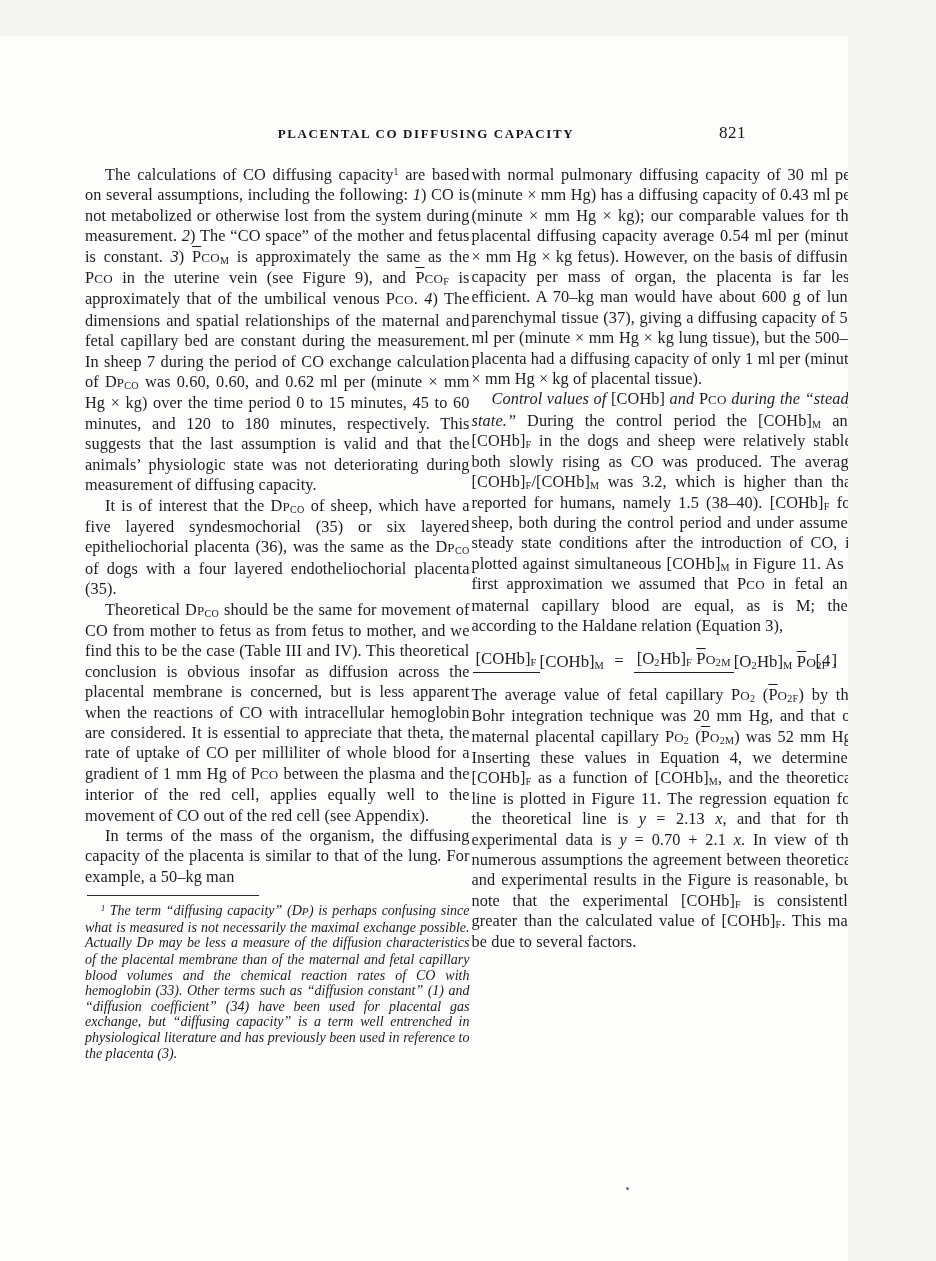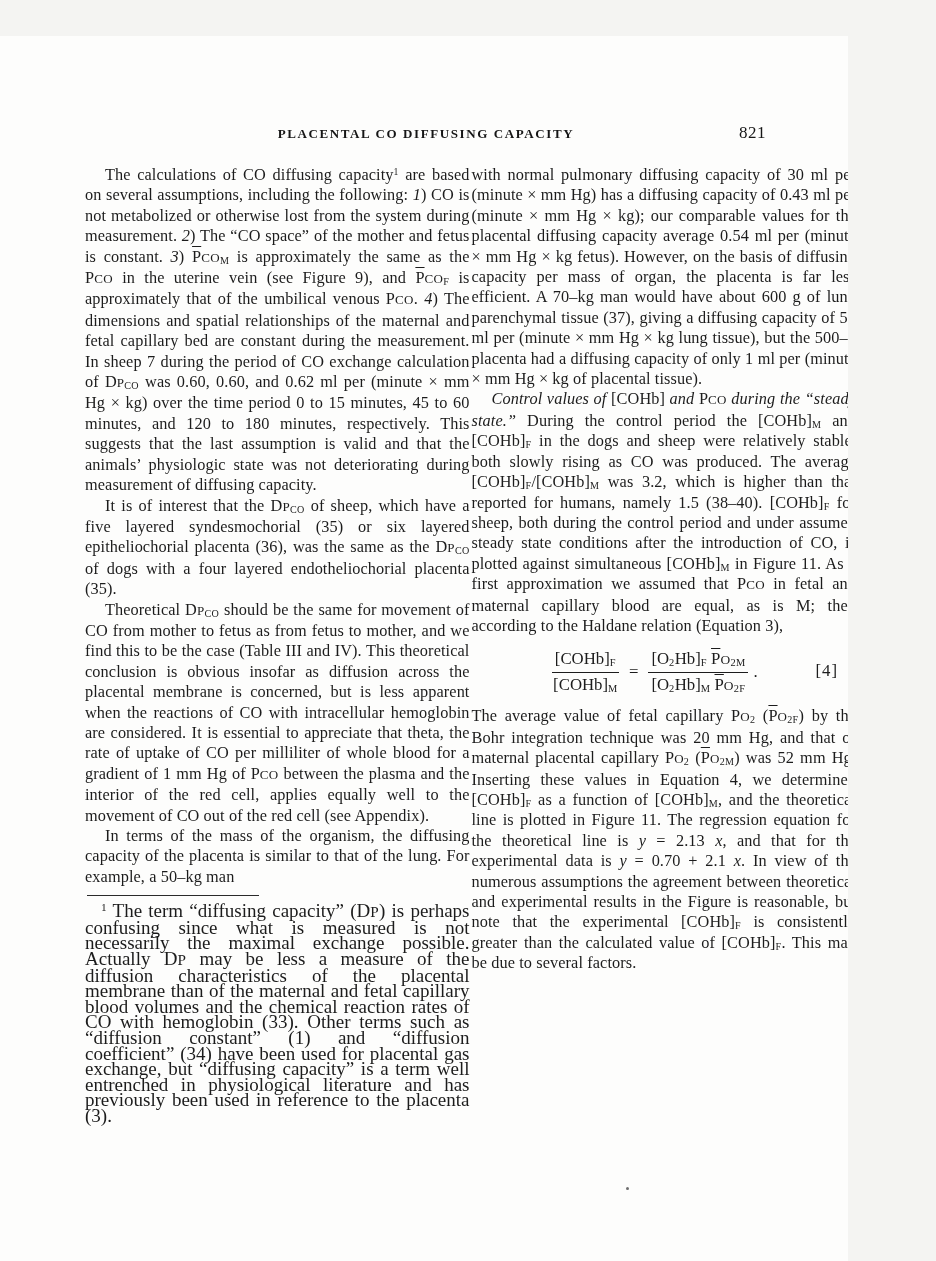--- a/index.html
+++ b/index.html
@@ -23,21 +23,21 @@
   }
   .running-title {
     text-align: center;
     font-size: 13px;
     font-weight: 600;
     letter-spacing: 1.6px;
     color: #161616;
   }
   .page-number {
     position: absolute;
-    right: 1px; top: -3px;
+    right: 21px; top: -3px;
     font-size: 17px;
     letter-spacing: 0.5px;
     color: #161616;
   }
   .columns {
     position: absolute;
     top: 129px; left: 85px;
     width: 771px;
     display: flex;
     gap: 2px;
@@ -55,36 +55,37 @@
   sub { font-size: 0.62em; vertical-align: -0.2em; line-height: 0; letter-spacing: 0.3px; }
   .sc { font-size: 0.8em; letter-spacing: 0.3px; }
   .ov { text-decoration: overline; }
   .footnote-rule {
     width: 172px;
     border-top: 1.6px solid #2a2a2a;
     margin: 8px 0 7px 2px;
   }
   .footnote {
     margin: 0;
-    font-size: 19px;
+    font-size: 14px;
     line-height: 15.6px;
     text-align: justify;
     text-indent: 16px;
+    font-style: italic;
   }
   .equation {
     position: relative;
     display: flex;
     align-items: center;
     justify-content: center;
     gap: 9px;
     margin: 14px 18px 12px 0;
     font-size: 16.8px;
     line-height: 1.1;
   }
-  .frac { display: inline-flex; flex-direction: column; text-align: center; }
+  .frac { display: inline-flex; flex-direction: row; text-align: right; }
   .frac .num { border-bottom: 1.6px solid #1c1c1c; padding: 0 3px 3px 3px; }
   .frac .den { padding-top: 3px; }
   .eq-sign { padding: 0 1px; }
   .eq-period { margin-left: -4px; }
   .eq-label {
     position: absolute;
     right: 0; top: 50%;
     transform: translateY(-54%);
     letter-spacing: 1px;
   }

